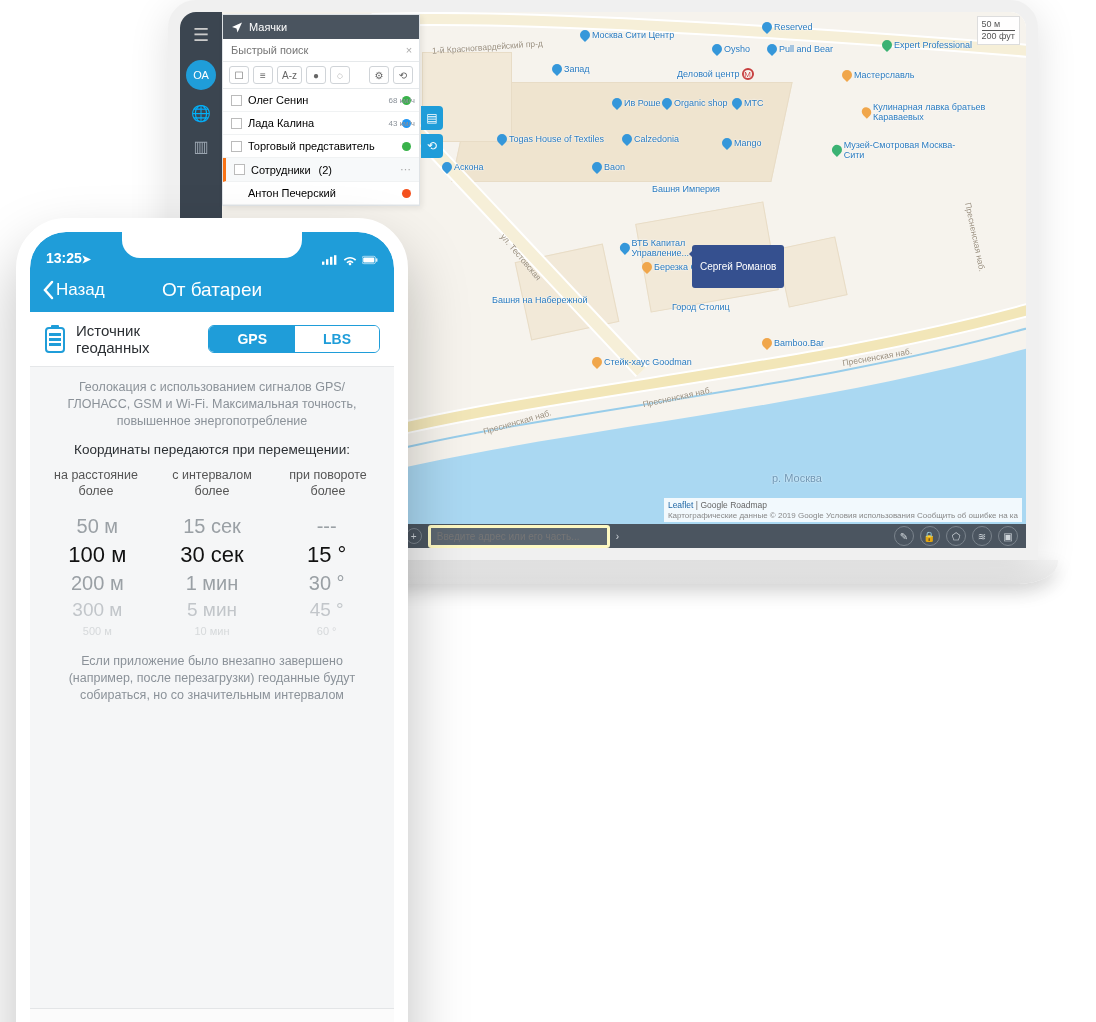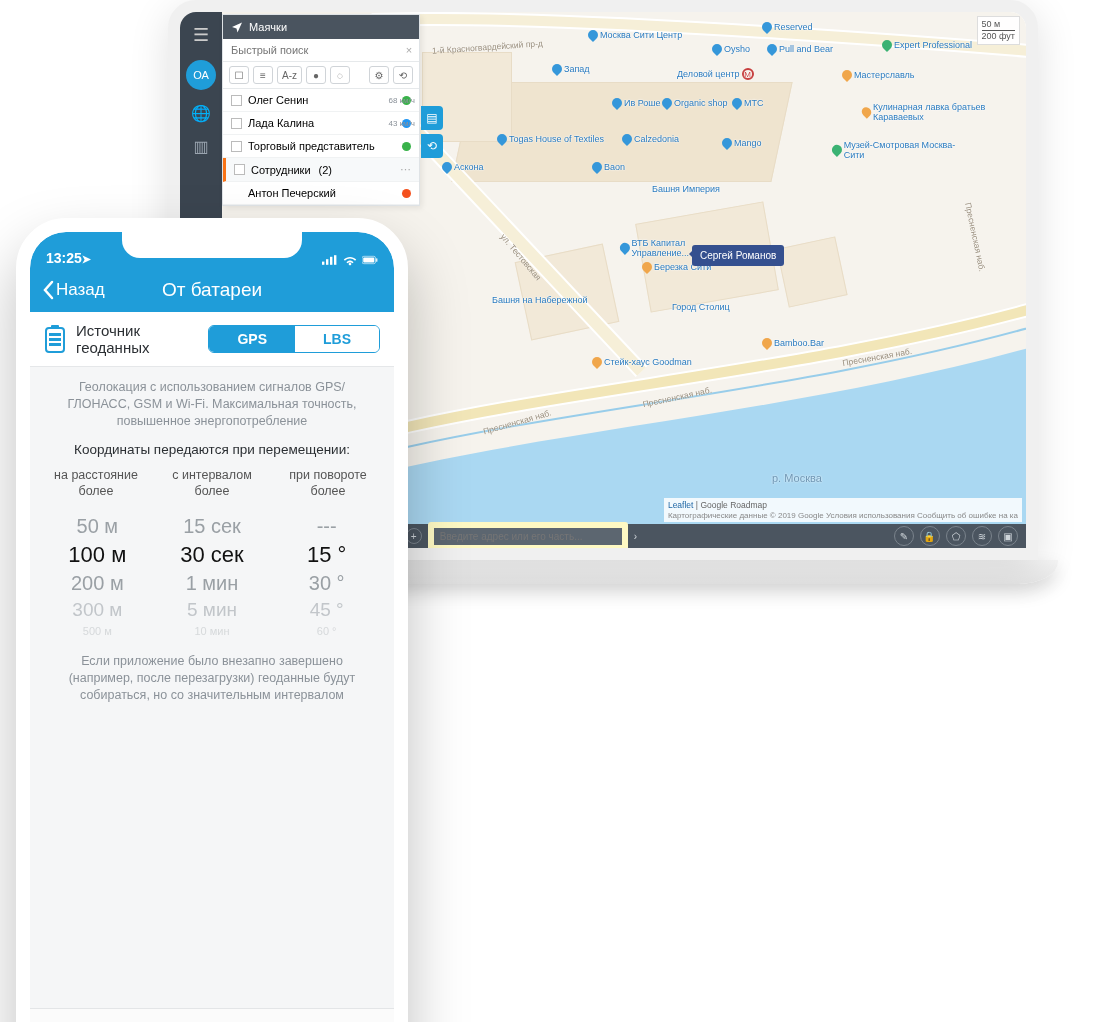--- a/index.html
+++ b/index.html
@@ -80,33 +80,33 @@
     overflow:hidden;
   }
   .map svg.roads { position:absolute; inset:0; }
   .poi { position:absolute; font-size:9px; color:#2a7bbf; white-space:nowrap; display:flex; align-items:center; gap:2px; text-shadow:0 0 2px #fff,0 0 2px #fff; }
   .poi .pin { width:10px; height:10px; background:#3597da; border-radius:50% 50% 50% 0; transform:rotate(-45deg); display:inline-block; }
   .poi.orange .pin { background:#f0a64b; }
   .poi.green .pin { background:#3bb273; }
   .street { position:absolute; font-size:8.5px; color:#9a8f7e; white-space:nowrap; text-shadow:0 0 2px #fff; }
   .bldg { position:absolute; background:#f2e9d8; border:1px solid #e8dcc6; }
   .bldg.lg { background:#efe4cf; }
-  .marker-label { position:absolute; background:#35508f; color:#fff; font-size:10px; padding:5px 8px; border-radius:3px; }
+  .marker-label { position:absolute; background:#35508f; color:#fff; font-size:10px; padding:16px 8px; border-radius:3px; }
   .marker-label::before { content:""; position:absolute; left:-8px; top:4px; border:5px solid transparent; border-right-color:#35508f; }
   .map-scale { position:absolute; right:6px; top:4px; font-size:9px; color:#555; background:#fffefe; padding:2px 4px; line-height:1.2; border:1px solid #ddd; }
   .map-scale div { border-bottom:1px solid #555; }
   .map-attrib { position:absolute; right:4px; bottom:26px; font-size:8.5px; color:#666; background:rgba(255,255,255,.85); padding:2px 4px; }
   .map-attrib a { color:#2168a6; text-decoration:none; }
   .map-bottom {
     position:absolute; left:42px; right:0; bottom:0; height:24px;
     background:#4b5560; display:flex; align-items:center; gap:6px;
     padding:0 8px; color:#cfd5da; font-size:10px;
   }
   .map-bottom .pg { color:#fff; }
-  .map-bottom input { background:#5c6670; border:6px solid #fef9c3; color:#cfd5da; font-size:10px; padding:3px 6px; width:200px; border-radius:3px; }
+  .map-bottom input { background:#5c6670; border:3px solid #fef9c3; color:#cfd5da; font-size:10px; padding:3px 6px; width:182px; border-radius:3px; }
   .map-bottom .zoom { display:flex; align-items:center; gap:4px; }
   .map-bottom .zc { width:16px;height:16px;border:1px solid #7a838c;border-radius:50%;display:flex;align-items:center;justify-content:center; }
   .map-bottom .ztrack { width:60px;height:4px;background:#6b7580;border-radius:2px;position:relative; }
   .map-bottom .ztrack::after{content:"";position:absolute;left:22px;top:-3px;width:10px;height:10px;background:#cfd5da;border-radius:50%;}
   .map-bottom .sp { flex:1; }
   .map-bottom .rc { width:20px;height:20px;border:1px solid #7a838c;border-radius:50%;display:flex;align-items:center;justify-content:center; }
 
   
   .phone {
     position:absolute; left:16px; top:218px;
@@ -196,21 +196,21 @@
         <path d="M 120 40 L 420 360" stroke="#f6efd8" stroke-width="12" fill="none"></path>
 
         <path d="M 150 8 C 350 0, 820 40, 820 40" stroke="#fff" stroke-width="14" fill="none"></path>
         <path d="M 150 8 C 350 0, 820 40, 820 40" stroke="#f6efd8" stroke-width="10" fill="none"></path>
       </svg>
 
       <div class="poi" style="left:540px;top:10px">
           <span class="pin"></span>
           <span>Reserved</span>
         </div>
-      <div class="poi" style="left:366px;top:18px">
+      <div class="poi" style="left:358px;top:18px">
           <span class="pin"></span>
           <span>Москва Сити Центр</span>
         </div>
       <div class="poi" style="left:490px;top:32px">
           <span class="pin"></span>
           <span>Oysho</span>
         </div>
       <div class="poi" style="left:545px;top:32px">
           <span class="pin"></span>
           <span>Pull and Bear</span>

